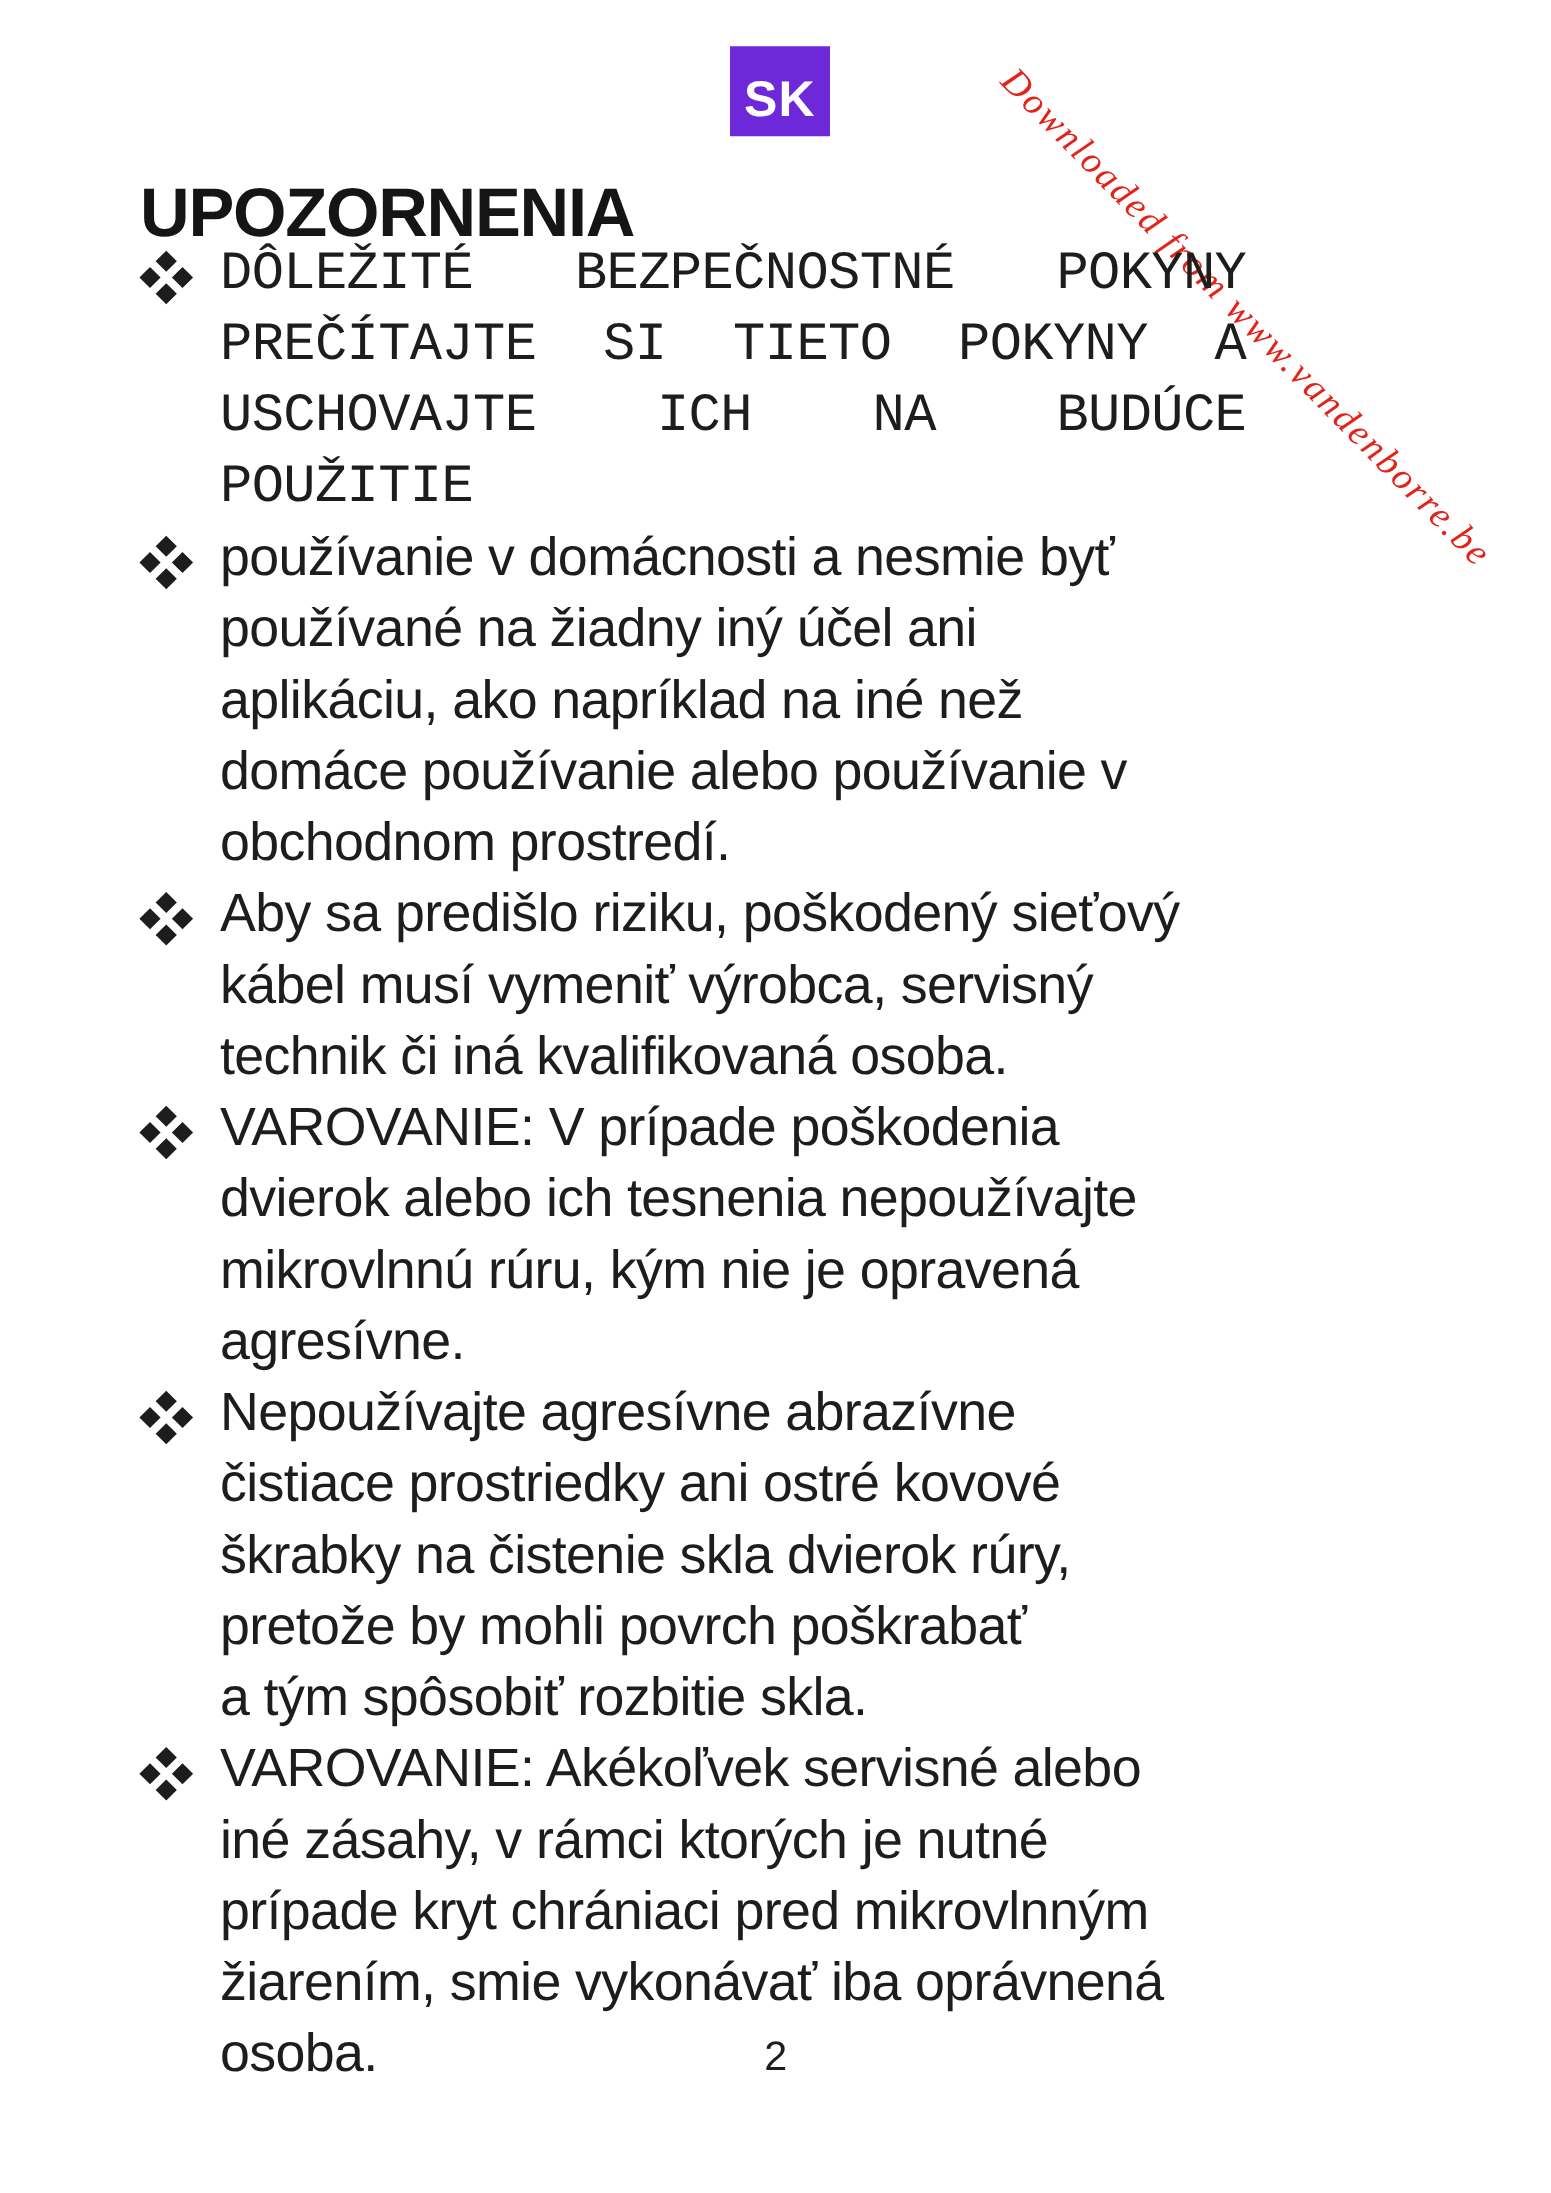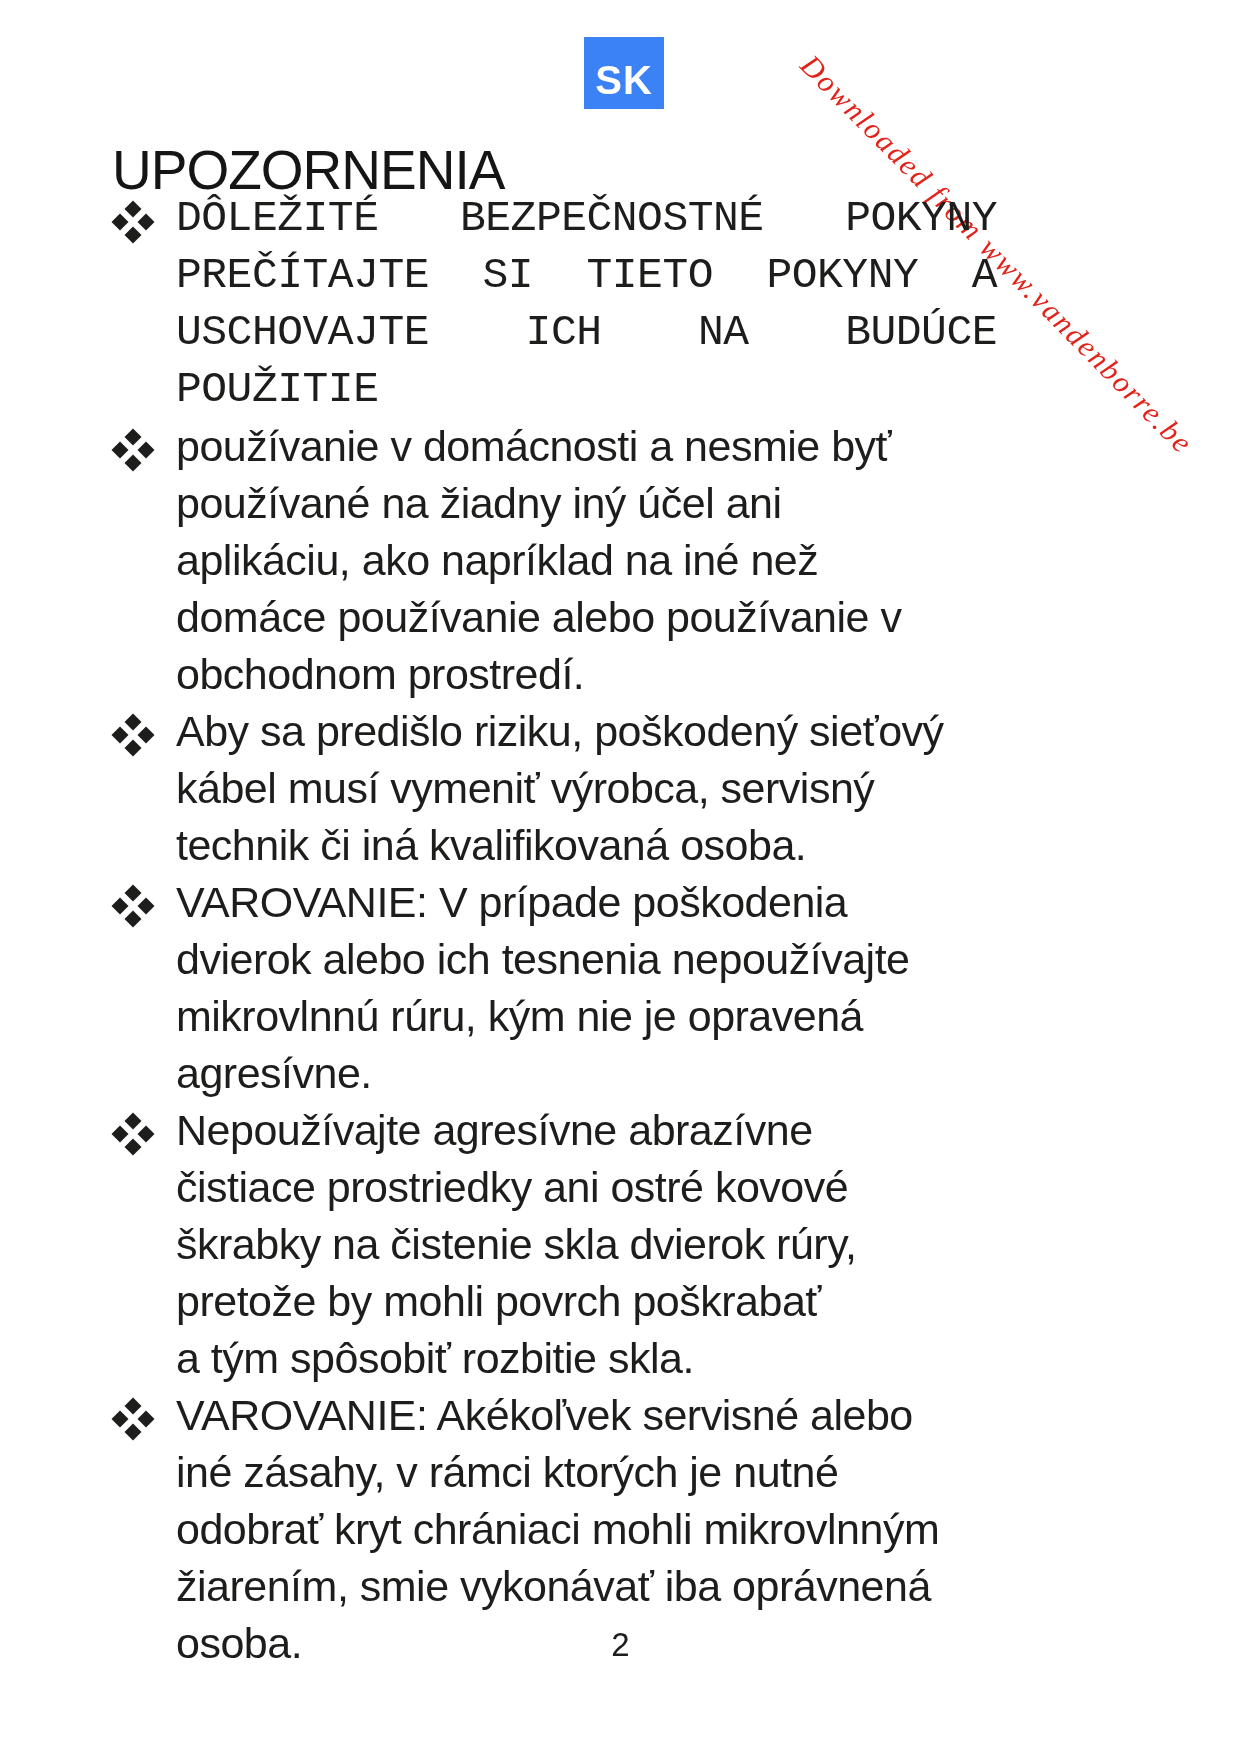--- a/index.html
+++ b/index.html
@@ -14,21 +14,21 @@
     font-family: "Liberation Sans", "DejaVu Sans", sans-serif;
   }
 
   
   .sk-badge {
     position: absolute;
     left: 584px;
     top: 37px;
     width: 80px;
     height: 72px;
-    background: #3b82f6;
+    background: #6d28d9;
     color: #ffffff;
     font-weight: 700;
     font-size: 40px;
     letter-spacing: 1px;
     display: flex;
     align-items: center;
     justify-content: center;
     padding-top: 14px;
     box-sizing: border-box;
   }
@@ -49,21 +49,21 @@
     pointer-events: none;
   }
 
   
   .title {
     position: absolute;
     left: 112px;
     top: 138px;
     margin: 0;
     font-size: 55px;
-    font-weight: 400;
+    font-weight: 700;
     letter-spacing: -1px;
     color: #151515;
   }
 
   
   .content {
     position: absolute;
     left: 113px;
     top: 190px;
     width: 884px;
@@ -206,21 +206,21 @@
   <div class="bullet-item">
     <span class="bullet-glyph">
       <i class="d1"></i>
           <i class="d2"></i>
           <i class="d3"></i>
           <i class="d4"></i>
     </span>
     <div class="bullet-text">
           <div class="line">VAROVANIE: Akékoľvek servisné alebo</div>
           <div class="line">iné zásahy, v rámci ktorých je nutné</div>
-          <div class="line">odobrať kryt chrániaci mohli mikrovlnným</div>
+          <div class="line">prípade kryt chrániaci pred mikrovlnným</div>
           <div class="line">žiarením, smie vykonávať iba oprávnená</div>
           <div class="line">osoba.</div>
         </div>
   </div>
 </div>
 
   <div class="page-number">2</div>
 
 </div>
 

